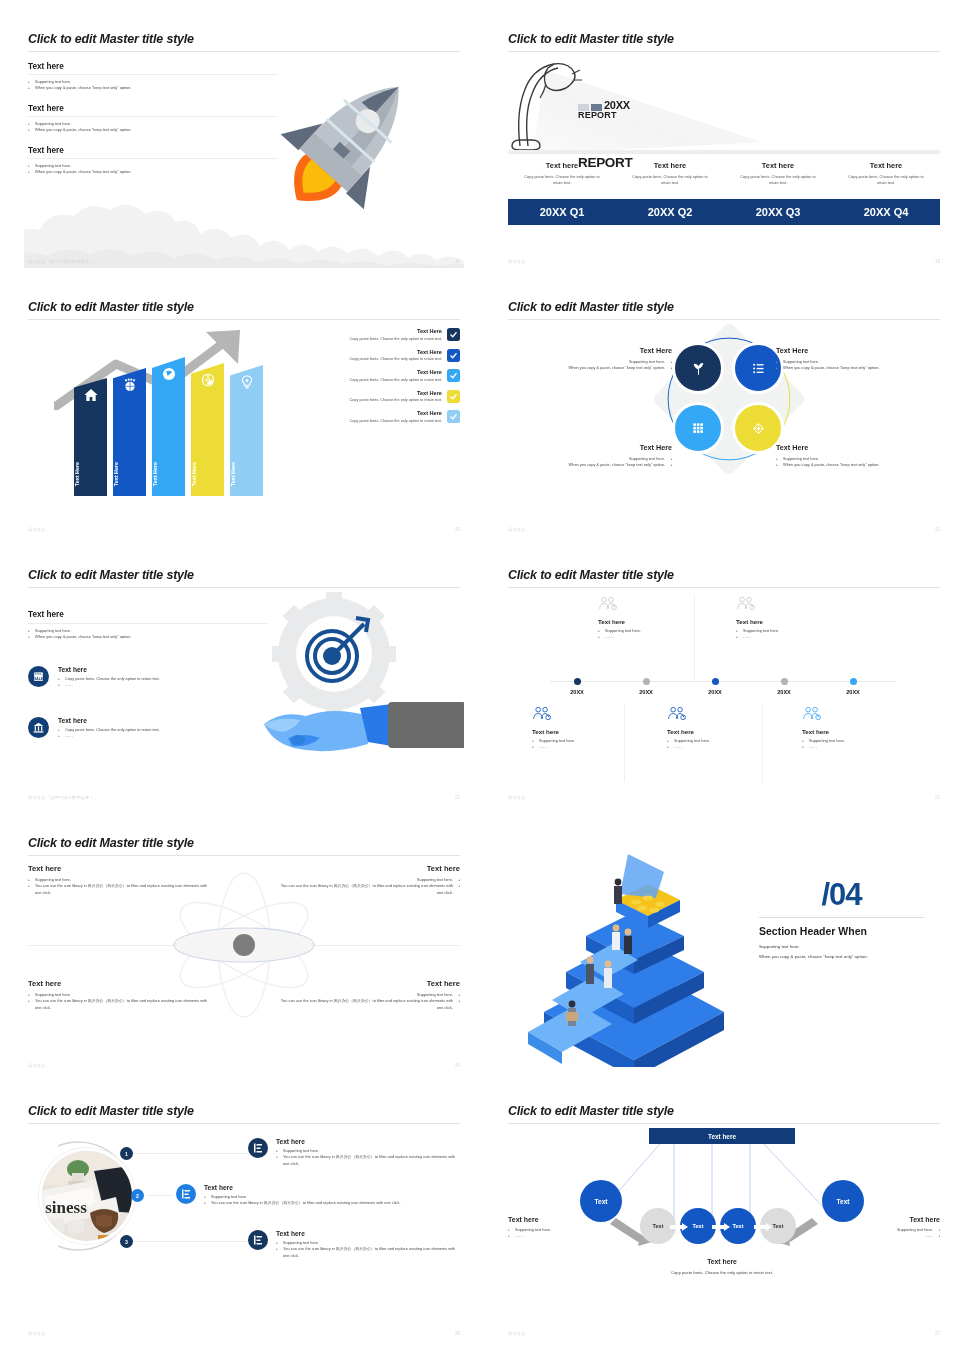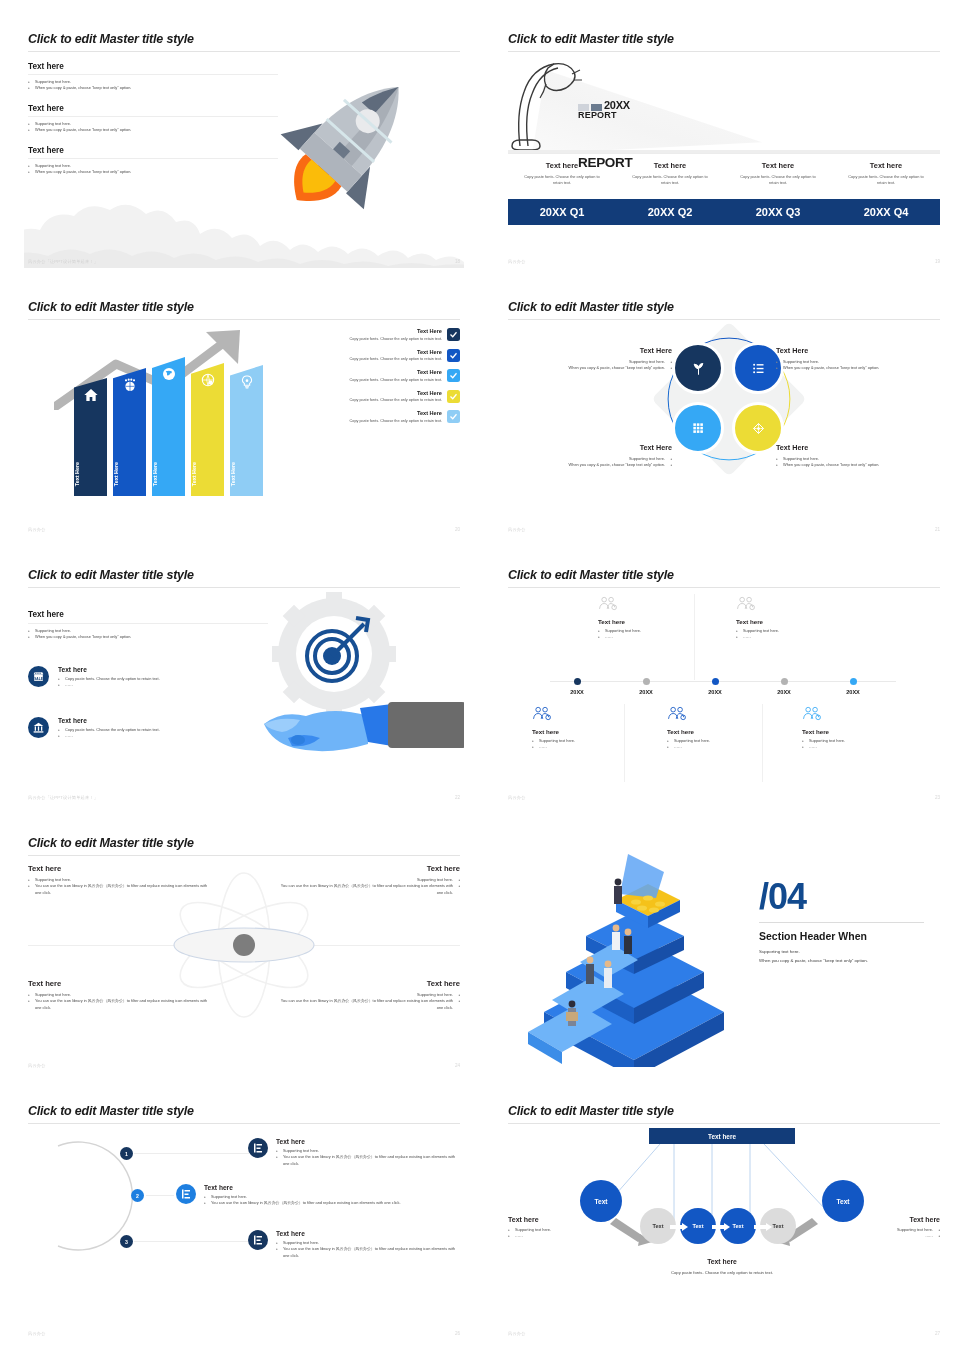--- a/index.html
+++ b/index.html
@@ -131,21 +131,21 @@
 
   
   .s7-atom { position: absolute; left: 145px; top: 48px; width: 150px; height: 150px; }
   .s7-hr { position: absolute; left: 4px; top: 123px; width: 432px; height: 1px; background: #eee; }
   .s7-q { position: absolute; width: 185px; }
   .s7-q .t { font-size: 7.6px; font-weight: bold; margin-bottom: 4px; }
 
   
   .s8-illu { position: absolute; left: 20px; top: 10px; width: 220px; height: 235px; }
   .s8-right { position: absolute; left: 255px; top: 58px; width: 165px; }
-  .s8-num { font-size: 36px; font-weight: bold; color: #124a8e; letter-spacing: -1px; line-height: .95; }
+  .s8-num { font-size: 31px; font-weight: bold; color: #124a8e; letter-spacing: -1px; line-height: .95; text-align: center; }
   .s8-rule { height: 1px; background: #dcdcdc; margin: 8px 0 7px; }
   .s8-h { font-size: 10.5px; font-weight: bold; color: #1a1a1a; margin-bottom: 5px; }
   .s8-p { font-size: 4.4px; color: #3d3d3d; line-height: 2.1; }
 
   
   .s9-photo { position: absolute; left: 15px; top: 58px; width: 96px; height: 96px; border-radius: 50%;
               border: 3px solid #fff; box-shadow: 0 0 0 1px #f0f0f0; overflow: hidden; }
   .s9-arc { position: absolute; left: 6px; top: 49px; width: 114px; height: 114px; }
   .s9-num { position: absolute; width: 13px; height: 13px; border-radius: 50%; color: #fff;
             font-size: 5.2px; font-weight: bold; display:flex; align-items:center; justify-content:center; }
@@ -773,20 +773,39 @@
     </div>
   </div>
 
   <div class="slide">
     <div class="title">Click to edit Master title style</div>
     <div class="title-rule"></div>
 
     <svg class="s9-arc" viewBox="0 0 114 114">
       <path d="M28 7 A54 54 0 1 1 28 107" stroke="#d4d4d4" stroke-width="1.4" fill="none"></path>
     </svg>
+    <div class="s9-photo">
+      <svg viewBox="0 0 96 96" width="96" height="96">
+        <rect width="96" height="96" fill="#e8e3dc"></rect>
+        <rect y="0" width="96" height="34" fill="#efe9e1"></rect>
+        <ellipse cx="36" cy="18" rx="11" ry="9" fill="#5f8f52"></ellipse>
+        <path d="M30 22 L30 32 L42 32 L42 22 Z" fill="#e4dfd6"></path>
+        <rect x="26" y="30" width="20" height="10" rx="2" fill="#d8d2c6"></rect>
+        <path d="M-4 40 L58 28 L66 62 L2 78 Z" fill="#f3f1ee"></path>
+        <path d="M2 46 L50 36 L54 54 L6 64 Z" fill="#fbfaf8"></path>
+        <text x="24" y="62" font-size="17" font-weight="bold" fill="#2a2a2a" font-family="Liberation Serif" text-anchor="middle">siness</text>
+        <rect x="4" y="68" width="18" height="14" fill="#eceae6"></rect>
+        <rect x="26" y="70" width="16" height="12" fill="#eceae6"></rect>
+        <path d="M52 20 L96 14 L96 62 L62 60 Z" fill="#20242c"></path>
+        <path d="M50 52 L74 46 L78 66 L54 72 Z" fill="#f4f2ee"></path>
+        <path d="M48 62 Q62 54 76 62 Q78 78 62 82 Q50 78 48 62 Z" fill="#6b452b"></path>
+        <path d="M54 66 Q62 62 70 66 L70 74 Q62 78 54 74 Z" fill="#7d5233"></path>
+        <rect x="56" y="84" width="26" height="12" fill="#d98b2a"></rect>
+      </svg>
+    </div>
     <div class="s9-num" style="left:96px;top:57px;background:#16365f">1</div>
     <div class="s9-num" style="left:107px;top:99px;background:#1e7fe0">2</div>
     <div class="s9-num" style="left:96px;top:145px;background:#16365f">3</div>
     <div class="s9-conn" style="left:110px;top:63px;width:115px"></div>
     <div class="s9-conn" style="left:122px;top:105px;width:28px"></div>
     <div class="s9-conn" style="left:110px;top:151px;width:115px"></div>
 
     <div class="s9-row" style="left:224px;top:48px;width:212px">
       <span class="s9-ic" style="background:#16365f">
         <svg viewBox="0 0 24 24" width="12" height="12">

